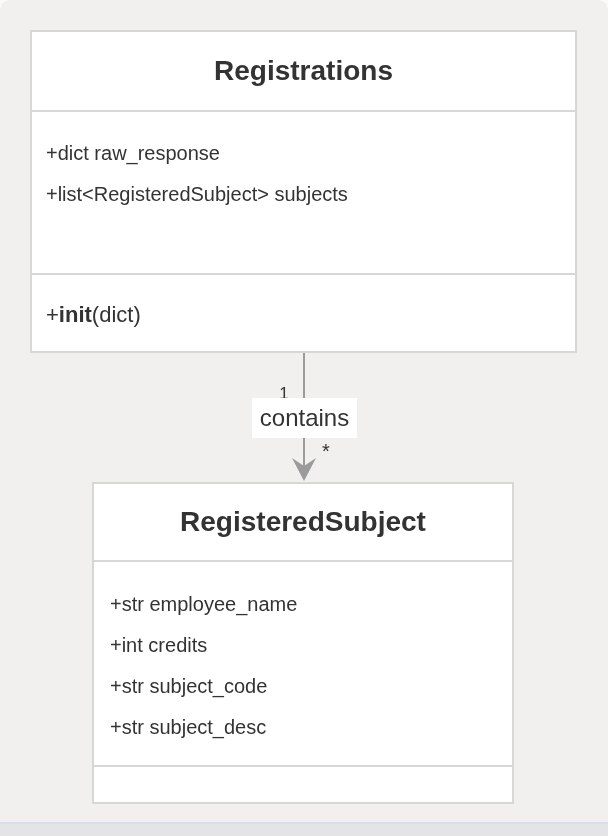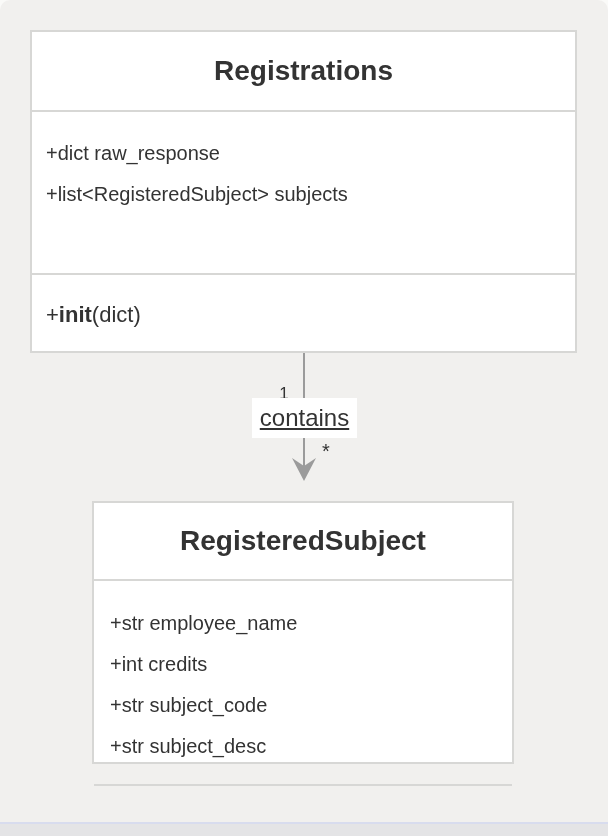--- a/index.html
+++ b/index.html
@@ -33,21 +33,21 @@
     border-top:2px solid var(--strip-line);
   }
   .class-box{
     position:absolute;
     background:var(--box-bg);
     border:2px solid var(--box-border);
     display:flex;
     flex-direction:column;
   }
   .class-box.registrations{ left:30px; top:30px; width:547px; height:323px; }
-  .class-box.registered-subject{ left:92px; top:482px; width:422px; height:263px;margin-top:19px; }
+  .class-box.registered-subject{ left:92px; top:482px; width:422px; height:322px; }
   .class-title{
     display:flex; align-items:center; justify-content:center;
     font-weight:bold; font-size:28px;
     flex:0 0 auto;
   }
   .registrations .class-title{ height:78px; }
   .registered-subject .class-title{ height:76px; }
   .class-attrs{
     border-top:2px solid var(--box-border);
     font-size:20px;
@@ -69,21 +69,20 @@
     position:absolute; left:0; top:0; width:608px; height:836px;
     pointer-events:none;
   }
   .edge-label{
     position:absolute;
     left:252px; top:398px;
     width:105px; height:40px;
     background:var(--box-bg);
     display:flex; align-items:center; justify-content:center;
     font-size:24px;
-    text-decoration:underline;
   }
   .cardinality{
     position:absolute;
     font-size:17px;
     color:var(--text);
   }
   .cardinality.source{ left:276px; top:384px; width:16px; text-align:center; }
   .cardinality.target{ left:318px; top:440px; width:16px; text-align:center; font-size:20px; }
 </style>
 </head>

